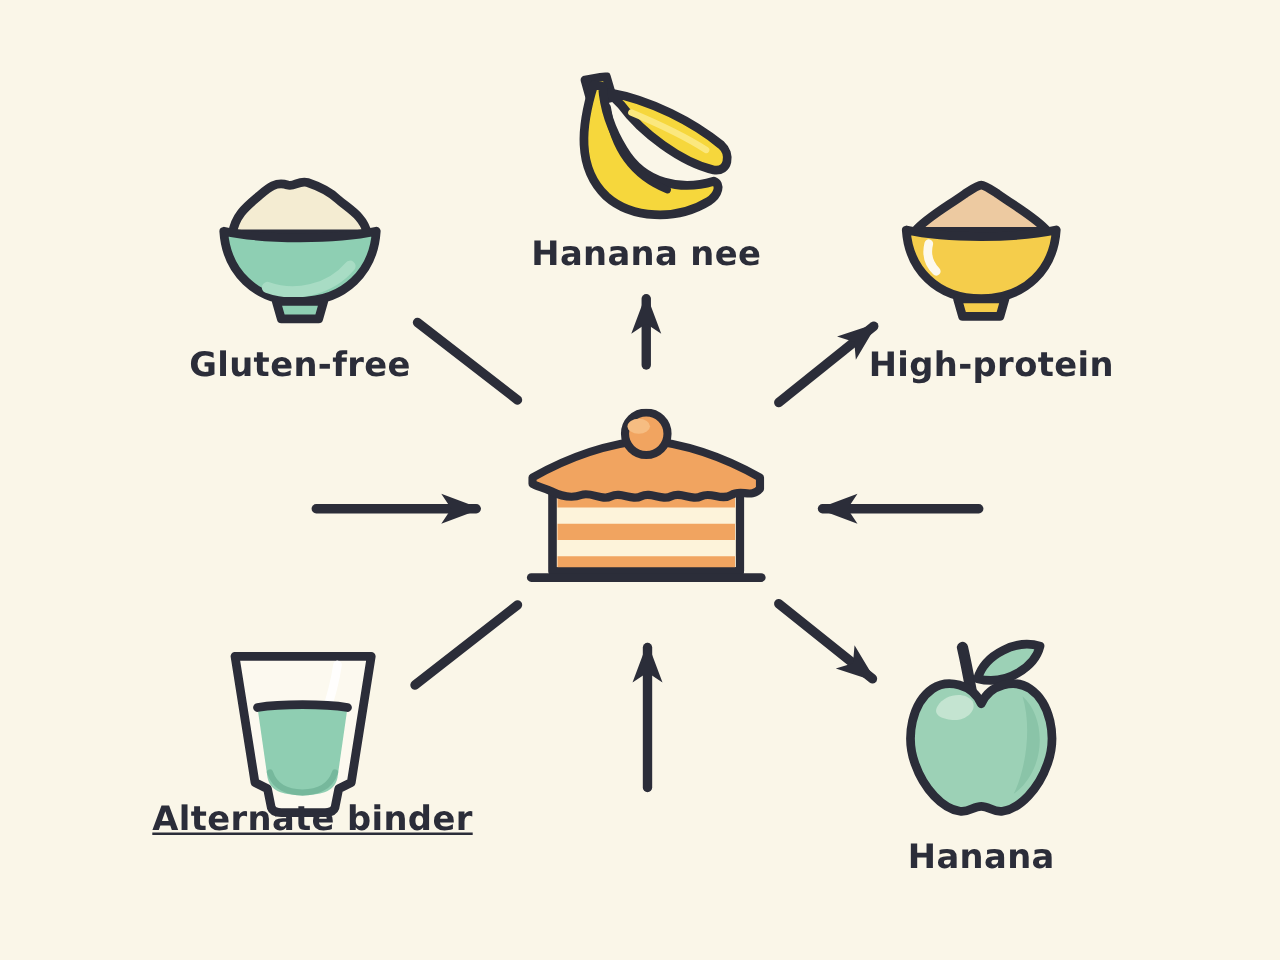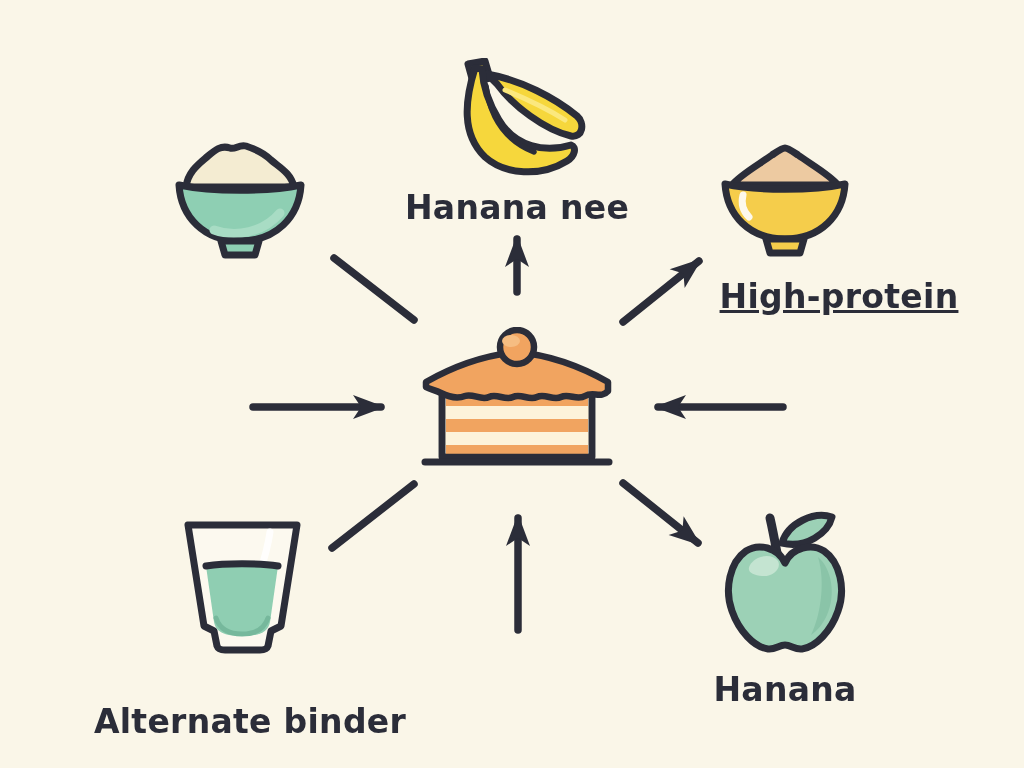--- a/index.html
+++ b/index.html
@@ -9,21 +9,21 @@
     background:#faf6e8;
     overflow:hidden;
     font-family:"DejaVu Sans","Liberation Sans",sans-serif;
   }
   .node{position:absolute;}
   .icon{display:block;}
   .label{
     position:absolute;
     transform:translateX(-50%);
     font-weight:700;
-    font-size:33px;
+    font-size:27px;
     color:#2b2d39;
     white-space:nowrap;
     letter-spacing:.3px;
   }
   #arrow-layer{
     position:absolute;left:0;top:0;width:1024px;height:768px;
     pointer-events:none;
   }
 </style>
 </head>
@@ -63,32 +63,33 @@
   <div class="node" style="left:172px;top:141px;">
     <svg class="icon" width="136" height="120" viewBox="0 0 136 120">
       <g stroke="#2b2d39" stroke-width="7" stroke-linejoin="round" stroke-linecap="round">
         <path d="M 14,46 C 16,30 28,22 36,15 C 43,9 49,4 58,7 C 63,9 67,3 74,5 C 83,8 92,12 99,19 C 107,26 119,32 122,46 Z" fill="#f4ecd2"></path>
         <path d="M 7,44 C 40,51 96,51 129,44 C 127,76 104,100 68,100 C 32,100 9,76 7,44 Z" fill="#8ecfb3"></path>
         <path d="M 42,89 C 64,97 92,91 108,72" fill="none" stroke="#a8dcc4" stroke-width="9"></path>
         <path d="M 49,100 L 87,100 L 83,114 L 53,114 Z" fill="#8ecfb3"></path>
       </g>
     </svg>
   </div>
+  <div class="label" style="left:240px;top:277px;">Gluten-free</div>
 
   <div class="node" style="left:720px;top:143px;">
     <svg class="icon" width="130" height="116" viewBox="0 0 130 116">
       <g stroke="#2b2d39" stroke-width="7" stroke-linejoin="round" stroke-linecap="round">
         <path d="M 12,42 C 20,32 38,22 52,12 C 58,8 62,5 65,5 C 68,5 72,8 78,12 C 92,22 110,32 118,42 Z" fill="#edcaa1"></path>
         <path d="M 5,41 C 37,48 93,48 125,41 C 123,72 101,96 65,96 C 29,96 7,72 5,41 Z" fill="#f5cd4b"></path>
         <path d="M 23,52 C 21,60 23,68 29,74" fill="none" stroke="#fdf9ec" stroke-width="7"></path>
         <path d="M 46,96 L 84,96 L 80,110 L 50,110 Z" fill="#f5cd4b"></path>
       </g>
     </svg>
   </div>
-  <div class="label" style="left:839px;top:277px;text-decoration:underline;">High-protein</div>
+  <div class="label" style="left:793px;top:277px;">High-protein</div>
 
   <div class="node" style="left:421px;top:327px;">
     <svg class="icon" width="192" height="140" viewBox="0 0 192 140">
       <g stroke="#2b2d39" stroke-width="6.5" stroke-linejoin="round" stroke-linecap="round">
         <path d="M 21,65 L 21,130 L 171,130 L 171,65 Z" fill="#fdf3da"></path>
         <g stroke="none">
           <rect x="25" y="66" width="142" height="13" fill="#f1a460"></rect>
           <rect x="25" y="92" width="142" height="13" fill="#f1a460"></rect>
           <rect x="25" y="118" width="142" height="11" fill="#f1a460"></rect>
         </g>
@@ -105,21 +106,21 @@
     <svg class="icon" width="119" height="135" viewBox="0 0 119 135">
       <g stroke="#2b2d39" stroke-width="7" stroke-linejoin="round" stroke-linecap="round">
         <path d="M 5,5 L 114,5 L 98,106 L 88,111 L 85,126 C 84,129 81,130 77,130 L 42,130 C 38,130 35,129 34,126 L 31,111 L 21,106 Z" fill="#fcf9ef"></path>
         <path d="M 87,12 C 85,26 81,40 77,52" fill="none" stroke="#ffffff" stroke-opacity="0.85"></path>
         <path d="M 23,46 L 95,46 L 87,102 C 85,112 77,116 59,116 C 41,116 33,112 31,102 Z" fill="#8fceb2" stroke="none"></path>
         <path d="M 33,98 C 37,110 48,114 59,114 C 70,114 81,110 85,98" fill="none" stroke="#76b89c" stroke-width="5"></path>
         <path d="M 23,46 C 42,43 76,43 95,46" fill="none" stroke-width="7"></path>
       </g>
     </svg>
   </div>
-  <div class="label" style="left:250px;top:702px;">Alternate binder</div>
+  <div class="label" style="left:250px;top:640px;text-decoration:underline;">Alternate binder</div>
 
   <div class="node" style="left:722px;top:505px;">
     <svg class="icon" width="125" height="152" viewBox="0 0 125 152">
       <g stroke="#2b2d39" stroke-width="7" stroke-linejoin="round" stroke-linecap="round">
         <path d="M 55,48 C 53,37 51,26 48,13" fill="none" stroke-width="9"></path>
         <path d="M 60,38 C 66,18 92,6 110,12 C 106,28 84,44 60,38 Z" fill="#9cd1b6"></path>
         <path d="M 63,58 C 56,42 36,38 24,46 C 8,57 2,84 10,106 C 17,126 32,142 46,144 C 53,145 57,140 63,140 C 69,140 73,145 80,144 C 94,142 109,126 116,106 C 124,84 118,57 102,46 C 90,38 70,42 63,58 Z" fill="#9cd1b6"></path>
         <path d="M 96,52 C 110,64 114,90 105,110 C 101,119 95,126 89,130 C 98,112 104,78 96,52 Z" fill="#8ac4a8" stroke="none"></path>
         <path d="M 28,60 C 34,50 50,48 56,56 C 60,64 50,72 40,71 C 31,70 24,67 28,60 Z" fill="#c4e4d1" stroke="none"></path>
       </g>

